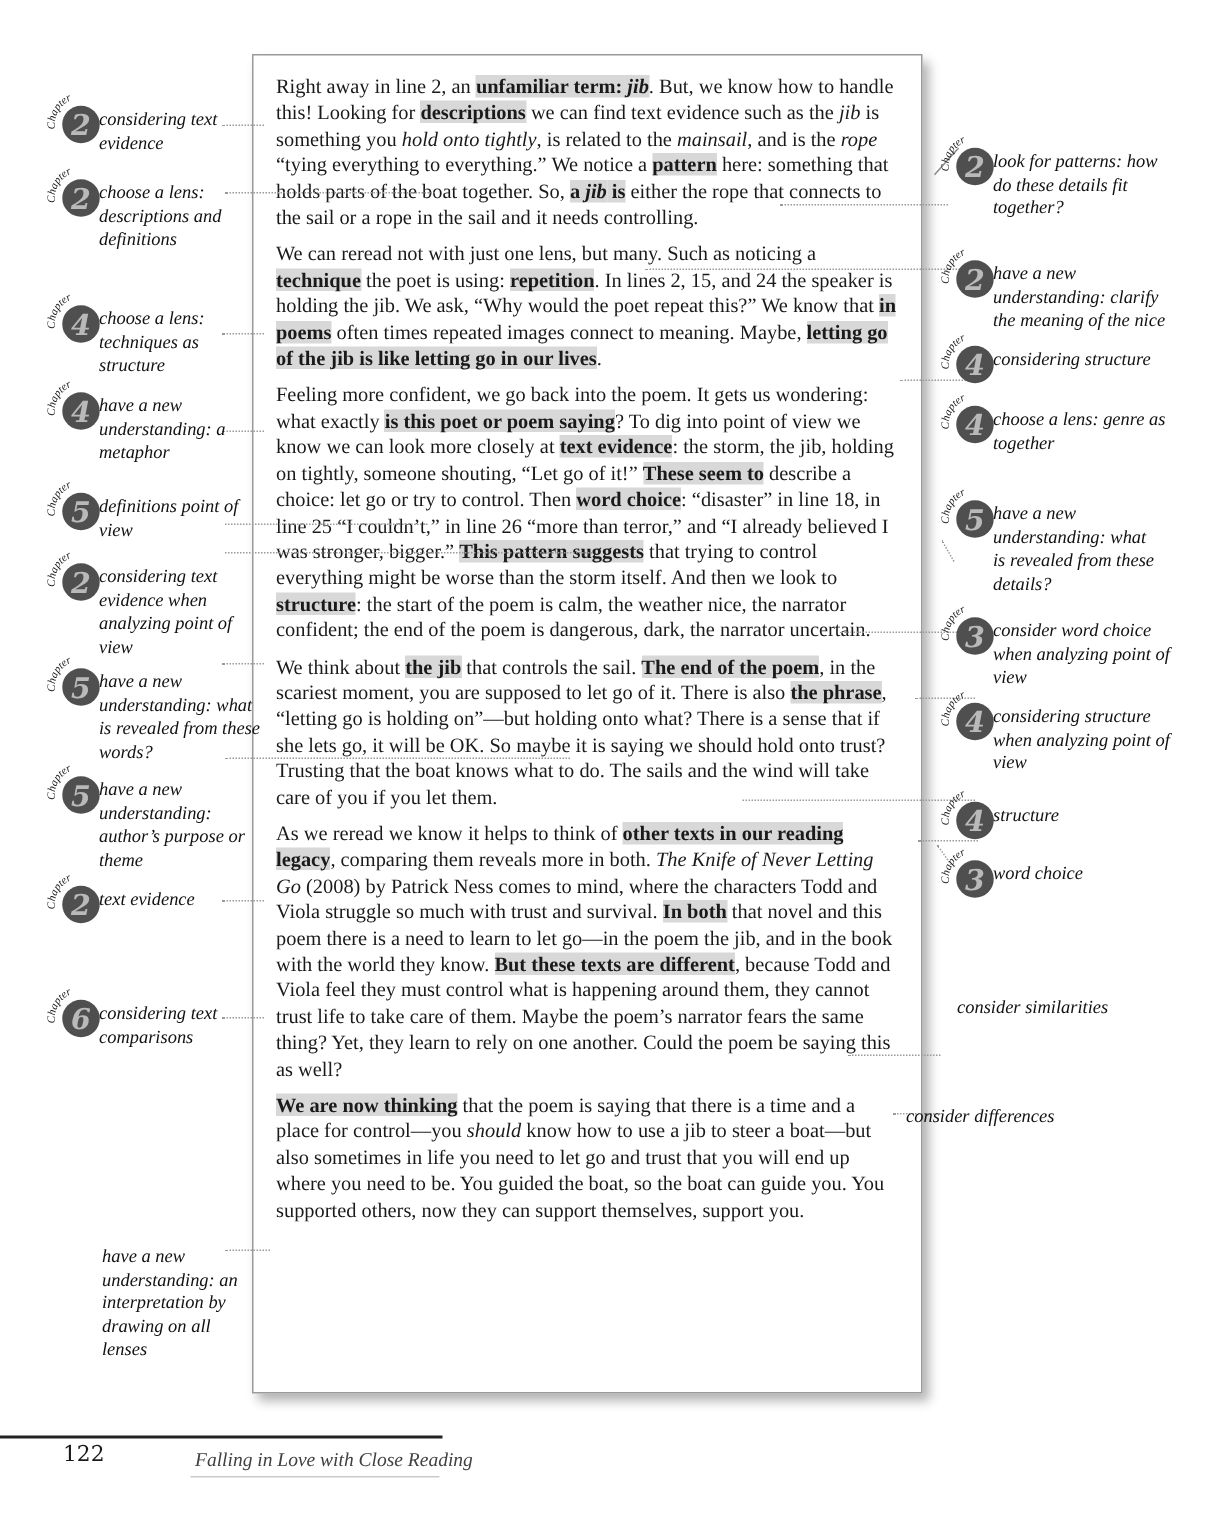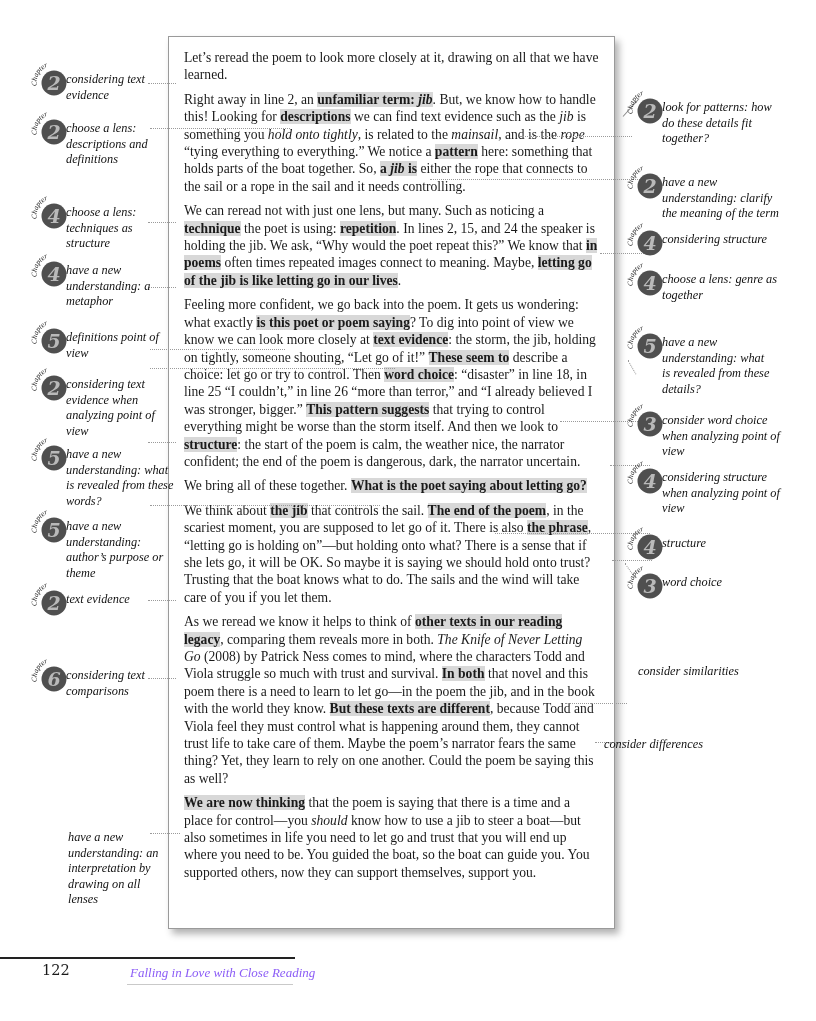--- a/index.html
+++ b/index.html
@@ -23,21 +23,21 @@
   .badge .num{font-size:19px;font-weight:bold;fill:#b9b9b9;}
   .badge .chap{font-size:7.4px;font-style:italic;fill:#1a1a1a;font-family:"Liberation Serif", serif;}
   
   .leader{position:absolute;border-top:1px dotted #9a9a9a;height:0;z-index:3;transform-origin:left center;}
   .leader.solid{border-top:1px solid #8a8a8a;}
   
   #footer-rule{position:absolute;left:0;top:957px;width:295px;border-top:2px solid #222;z-index:1;}
   #footer-subrule{position:absolute;left:127px;top:984px;width:166px;border-top:1px solid #c9c9c9;z-index:1;}
   #page-number{position:absolute;left:42px;top:962px;font-family:"DejaVu Serif", serif;
                font-weight:normal;font-size:14.5px;}
-  #book-title{position:absolute;left:130px;top:965px;font-style:italic;font-size:13px;color:#8b5cf6;}
+  #book-title{position:absolute;left:130px;top:965px;font-style:italic;font-size:13px;color:#404040;}
 </style>
 </head>
 <body>
 
 <div id="page">
   <div id="leaders">
       <div class="leader" style="left: 148px; top: 83px; width: 28px;"></div>
       <div class="leader" style="left: 150px; top: 128px; width: 140px;"></div>
       <div class="leader" style="left: 520px; top: 136px; width: 112px;"></div>
       <div class="leader" style="left: 430px; top: 179px; width: 220px;"></div>
@@ -56,25 +56,23 @@
       <div class="leader" style="left: 148px; top: 678px; width: 28px;"></div>
       <div class="leader" style="left: 565px; top: 703px; width: 62px;"></div>
       <div class="leader" style="left: 595px; top: 742px; width: 32px;"></div>
       <div class="leader" style="left: 150px; top: 833px; width: 30px;"></div>
       <div class="leader solid" style="left: 623px; top: 116px; width: 24px; transform: rotate(-48deg);"></div>
       <div class="leader" style="left: 628px; top: 360px; width: 16px; transform: rotate(60deg);"></div>
       <div class="leader" style="left: 625px; top: 563px; width: 16px; transform: rotate(55deg);"></div>
     </div>
 
   <div id="text-box">
-      <p><span class="r-n">Let’s reread the poem to look more closely at it, drawing on all that we have learned.</span></p>
       <p><span class="r-n">Right away in line 2, an </span><span class="r-hb">unfamiliar term: </span><span class="r-hbi">jib</span><span class="r-n">. But, we know how to handle this! Looking for </span><span class="r-hb">descriptions</span><span class="r-n"> we can find text evidence such as the </span><span class="r-i">jib</span><span class="r-n"> is something you </span><span class="r-i">hold onto tightly</span><span class="r-n">, is related to the </span><span class="r-i">mainsail</span><span class="r-n">, and is the </span><span class="r-i">rope</span><span class="r-n"> “tying everything to everything.” We notice a </span><span class="r-hb">pattern</span><span class="r-n"> here: something that holds parts of the boat together. So, </span><span class="r-hb">a </span><span class="r-hbi">jib</span><span class="r-hb"> is</span><span class="r-n"> either the rope that connects to the sail or a rope in the sail and it needs controlling.</span></p>
       <p><span class="r-n">We can reread not with just one lens, but many. Such as noticing a </span><span class="r-hb">technique</span><span class="r-n"> the poet is using: </span><span class="r-hb">repetition</span><span class="r-n">. In lines 2, 15, and 24 the speaker is holding the jib. We ask, “Why would the poet repeat this?” We know that </span><span class="r-hb">in poems</span><span class="r-n"> often times repeated images connect to meaning. Maybe, </span><span class="r-hb">letting go of the jib is like letting go in our lives</span><span class="r-n">.</span></p>
       <p><span class="r-n">Feeling more confident, we go back into the poem. It gets us wondering: what exactly </span><span class="r-hb">is this poet or poem saying</span><span class="r-n">? To dig into point of view we know we can look more closely at </span><span class="r-hb">text evidence</span><span class="r-n">: the storm, the jib, holding on tightly, someone shouting, “Let go of it!” </span><span class="r-hb">These seem to</span><span class="r-n"> describe a choice: let go or try to control. Then </span><span class="r-hb">word choice</span><span class="r-n">: “disaster” in line 18, in line 25 “I couldn’t,” in line 26 “more than terror,” and “I already believed I was stronger, bigger.” </span><span class="r-hb">This pattern suggests</span><span class="r-n"> that trying to control everything might be worse than the storm itself. And then we look to </span><span class="r-hb">structure</span><span class="r-n">: the start of the poem is calm, the weather nice, the narrator confident; the end of the poem is dangerous, dark, the narrator uncertain.</span></p>
-      <p><span class="r-n">We bring all of these together. </span><span class="r-hb">What is the poet saying about letting go?</span></p>
       <p><span class="r-n">We think about </span><span class="r-hb">the jib</span><span class="r-n"> that controls the sail. </span><span class="r-hb">The end of the poem</span><span class="r-n">, in the scariest moment, you are supposed to let go of it. There is also </span><span class="r-hb">the phrase</span><span class="r-n">, “letting go is holding on”—but holding onto what? There is a sense that if she lets go, it will be OK. So maybe it is saying we should hold onto trust? Trusting that the boat knows what to do. The sails and the wind will take care of you if you let them.</span></p>
       <p><span class="r-n">As we reread we know it helps to think of </span><span class="r-hb">other texts in our reading legacy</span><span class="r-n">, comparing them reveals more in both. </span><span class="r-i">The Knife of Never Letting Go</span><span class="r-n"> (2008) by Patrick Ness comes to mind, where the characters Todd and Viola struggle so much with trust and survival. </span><span class="r-hb">In both</span><span class="r-n"> that novel and this poem there is a need to learn to let go—in the poem the jib, and in the book with the world they know. </span><span class="r-hb">But these texts are different</span><span class="r-n">, because Todd and Viola feel they must control what is happening around them, they cannot trust life to take care of them. Maybe the poem’s narrator fears the same thing? Yet, they learn to rely on one another. Could the poem be saying this as well?</span></p>
       <p><span class="r-hb">We are now thinking</span><span class="r-n"> that the poem is saying that there is a time and a place for control—you </span><span class="r-i">should</span><span class="r-n"> know how to use a jib to steer a boat—but also sometimes in life you need to let go and trust that you will end up where you need to be. You guided the boat, so the boat can guide you. You supported others, now they can support themselves, support you.</span></p>
     </div>
 
   <div id="left-notes">
       <div class="note" style="top: 72px; left: 66px; width: 100px;">
         <svg viewBox="0 0 40 40" class="badge">
           <path id="arc0" d="M 7.6 30 A 17.5 17.5 0 0 1 31.4 8.1" fill="none"></path>
           <circle cx="24" cy="24" r="12.5" fill="#4f4f4f"></circle>
@@ -178,21 +176,21 @@
         </svg>
         <span class="lbl">look for patterns: how do these details fit together?</span>
       </div>
       <div class="note" style="top: 175px; left: 662px; width: 126px;">
         <svg viewBox="0 0 40 40" class="badge">
           <path id="arc11" d="M 7.6 30 A 17.5 17.5 0 0 1 31.4 8.1" fill="none"></path>
           <circle cx="24" cy="24" r="12.5" fill="#4f4f4f"></circle>
           <text x="24" y="31" text-anchor="middle" class="num">2</text>
           <text class="chap"><textPath href="#arc11" startOffset="3">Chapter</textPath></text>
         </svg>
-        <span class="lbl">have a new understanding: clarify the meaning of the term</span>
+        <span class="lbl">have a new understanding: clarify the meaning of the nice</span>
       </div>
       <div class="note" style="top: 232px; left: 662px; width: 110px;">
         <svg viewBox="0 0 40 40" class="badge">
           <path id="arc12" d="M 7.6 30 A 17.5 17.5 0 0 1 31.4 8.1" fill="none"></path>
           <circle cx="24" cy="24" r="12.5" fill="#4f4f4f"></circle>
           <text x="24" y="31" text-anchor="middle" class="num">4</text>
           <text class="chap"><textPath href="#arc12" startOffset="3">Chapter</textPath></text>
         </svg>
         <span class="lbl">considering structure</span>
       </div>

